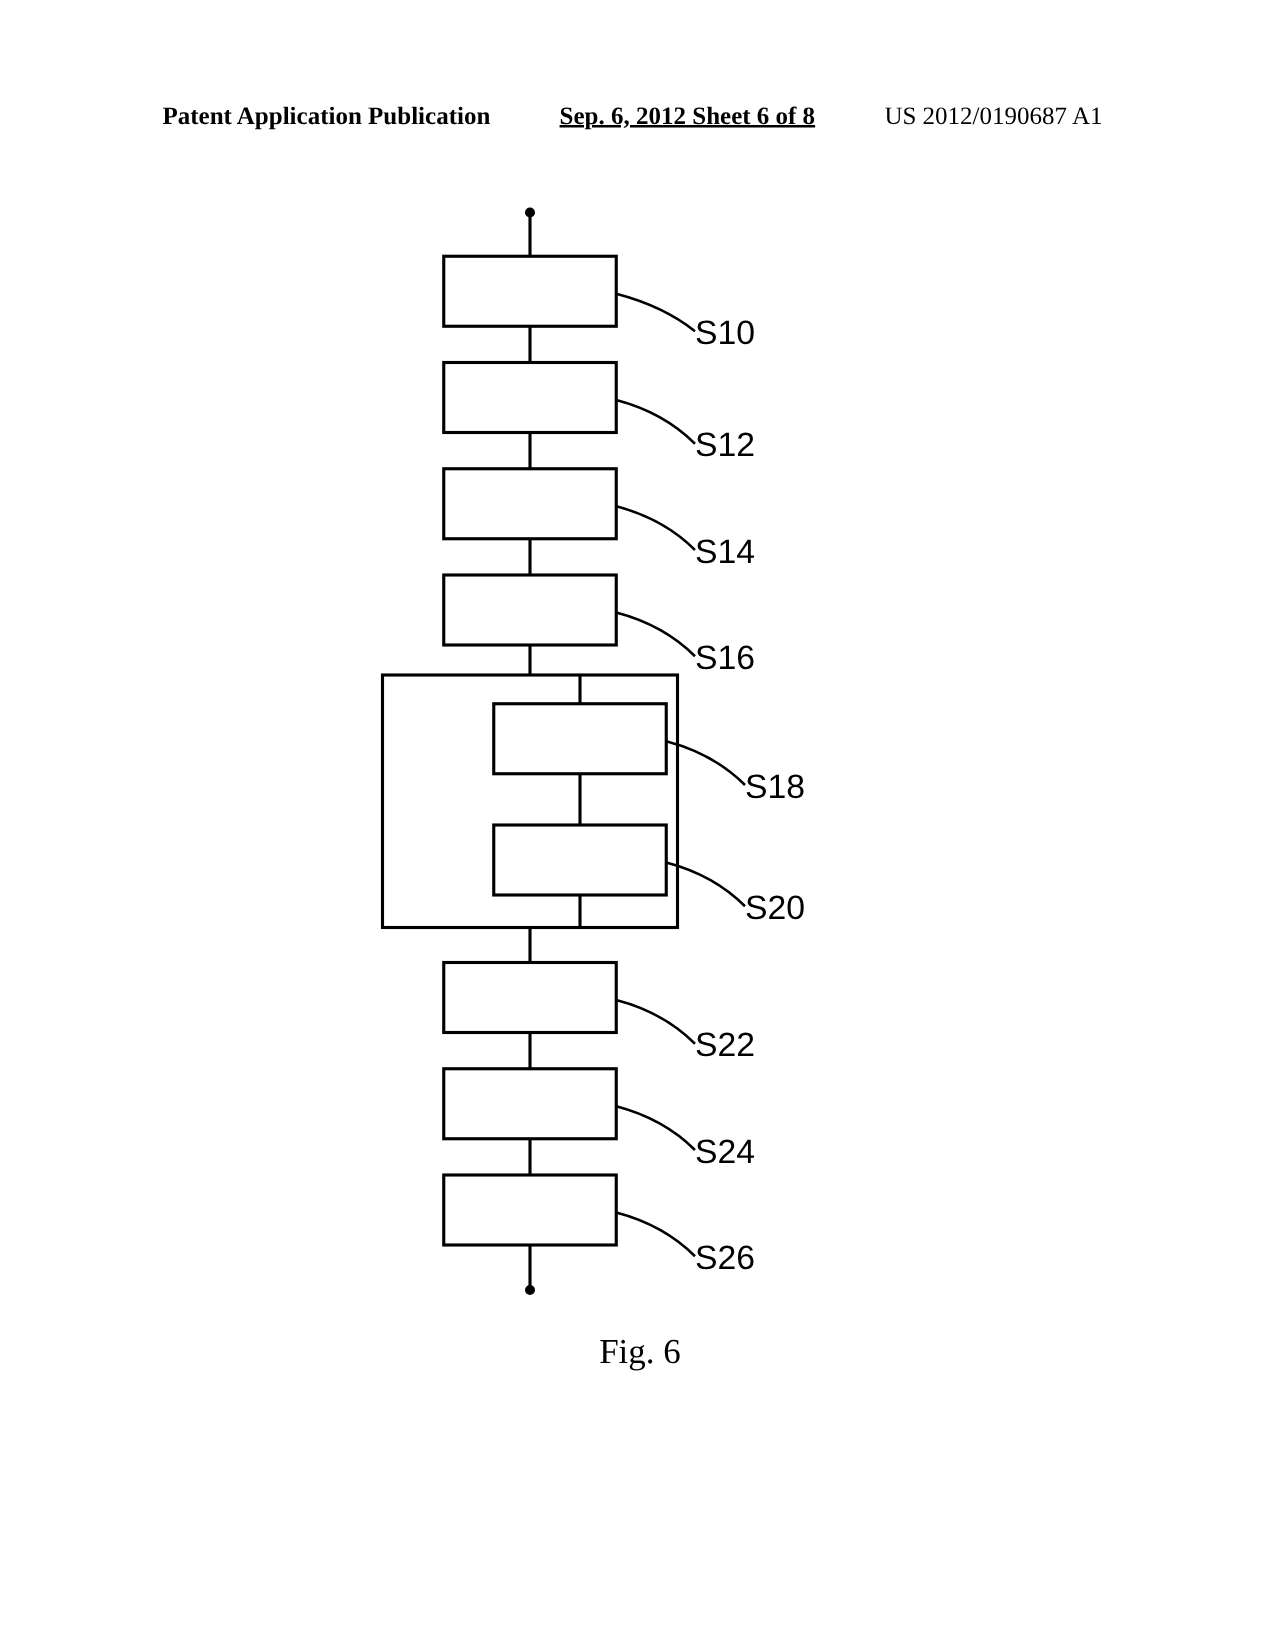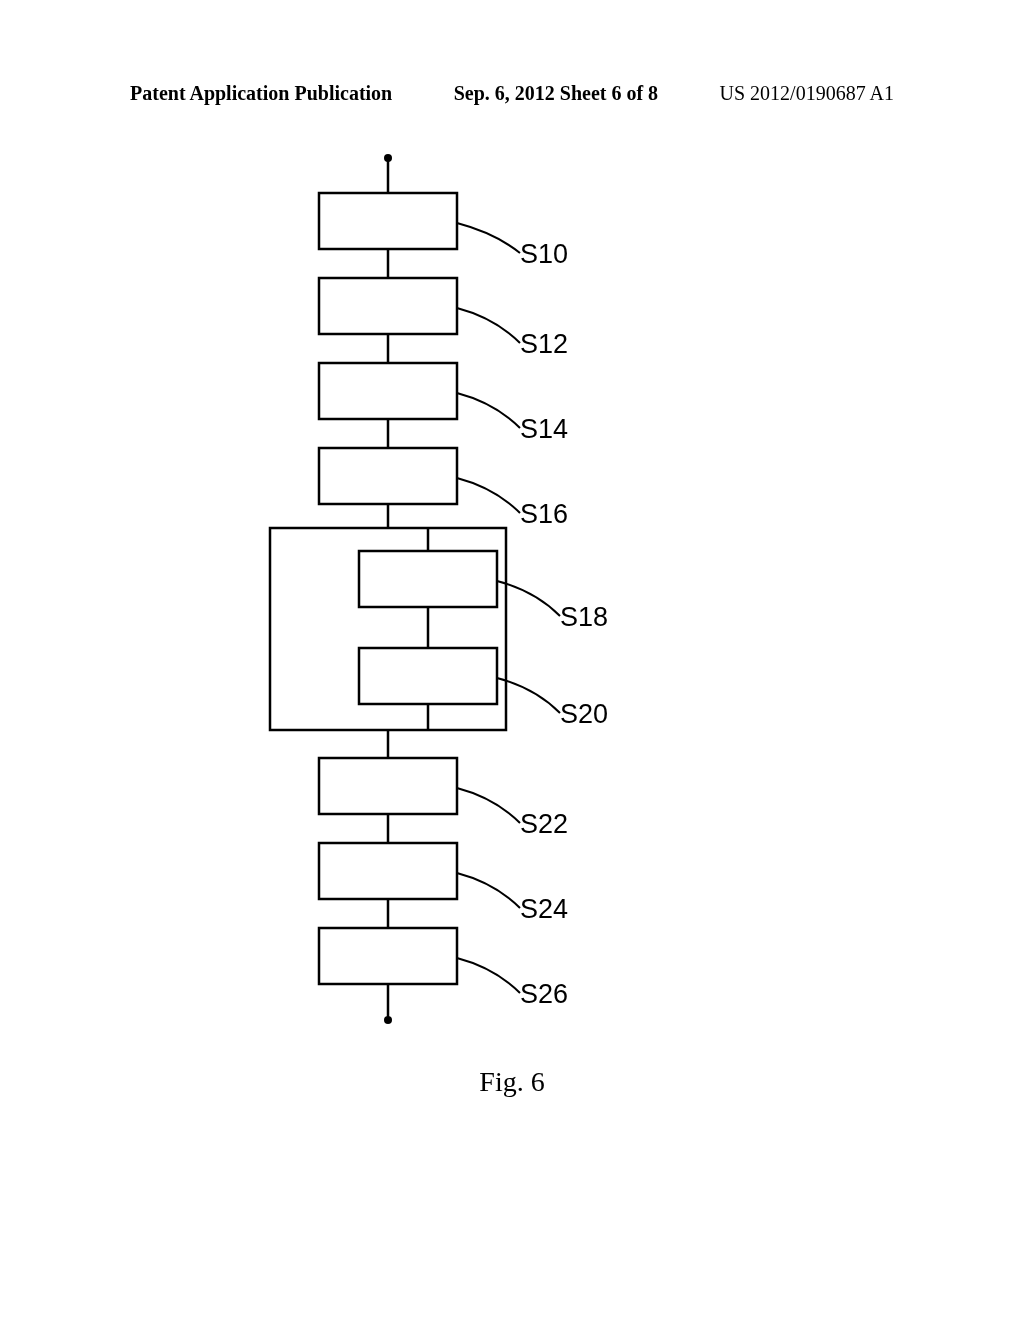--- a/index.html
+++ b/index.html
@@ -11,41 +11,43 @@
       width: 1024px;
       height: 1320px;
       background: white;
       font-family: "Times New Roman", Times, serif;
       position: relative;
     }
     .header {
       position: absolute;
       top: 82px;
       left: 0;
-      right: 0;
+      right: 12px;
       display: flex;
       justify-content: space-between;
       padding: 0 130px 0 130px;
       font-size: 20px;
     }
     .header-left {
       font-weight: bold;
     }
     .header-center {
       font-weight: bold;
+      text-decoration: underline;
     }
     .header-right {
       font-weight: normal;
     }
     .diagram {
       position: absolute;
-      top: 138px;
+      top: 150px;
       left: 0;
       right: 0;
       height: 920px;
+      padding-left: 36px;
     }
     .figure-caption {
       position: absolute;
       top: 1066px;
       left: 0;
       right: 0;
       text-align: center;
       font-size: 28px;
       font-weight: normal;
     }

